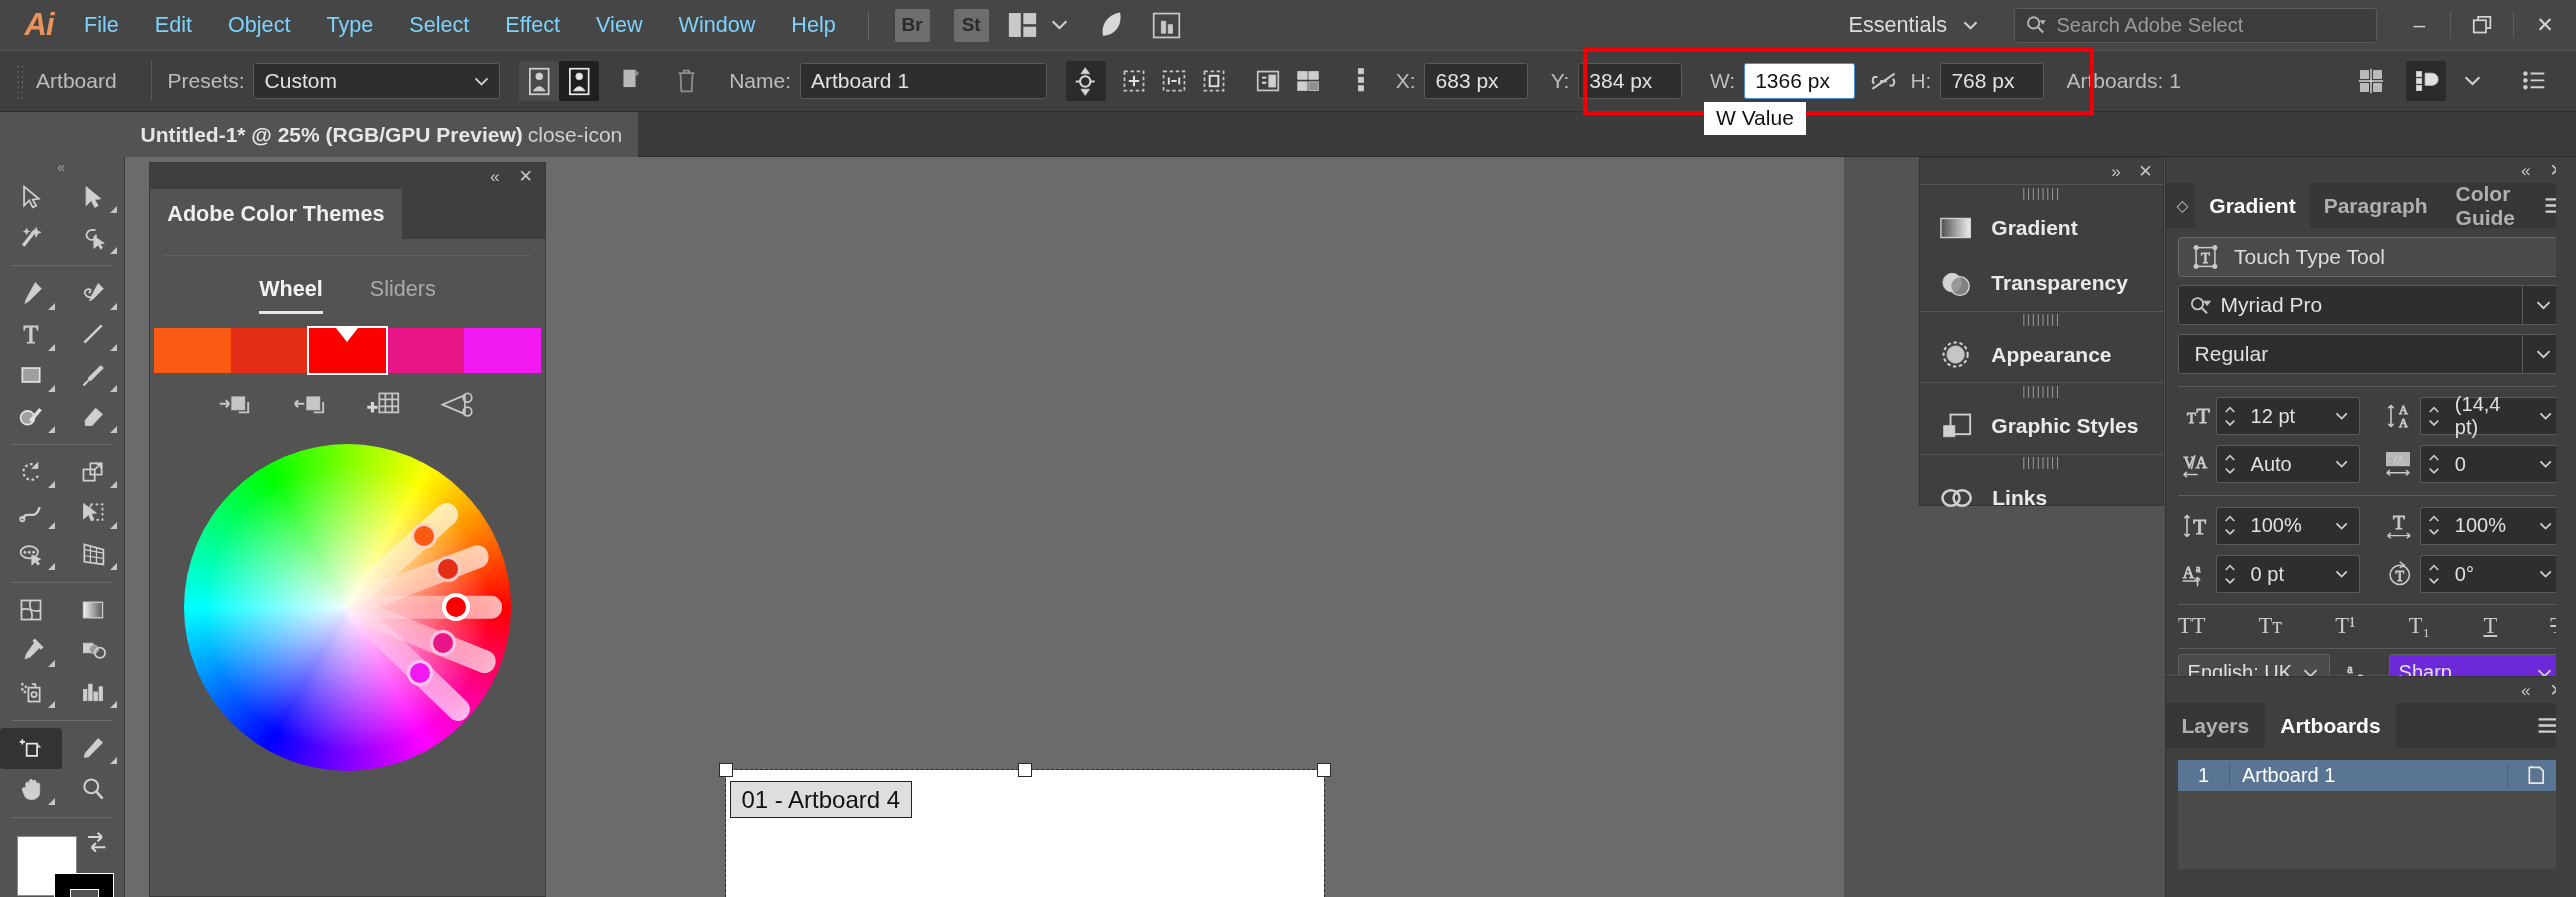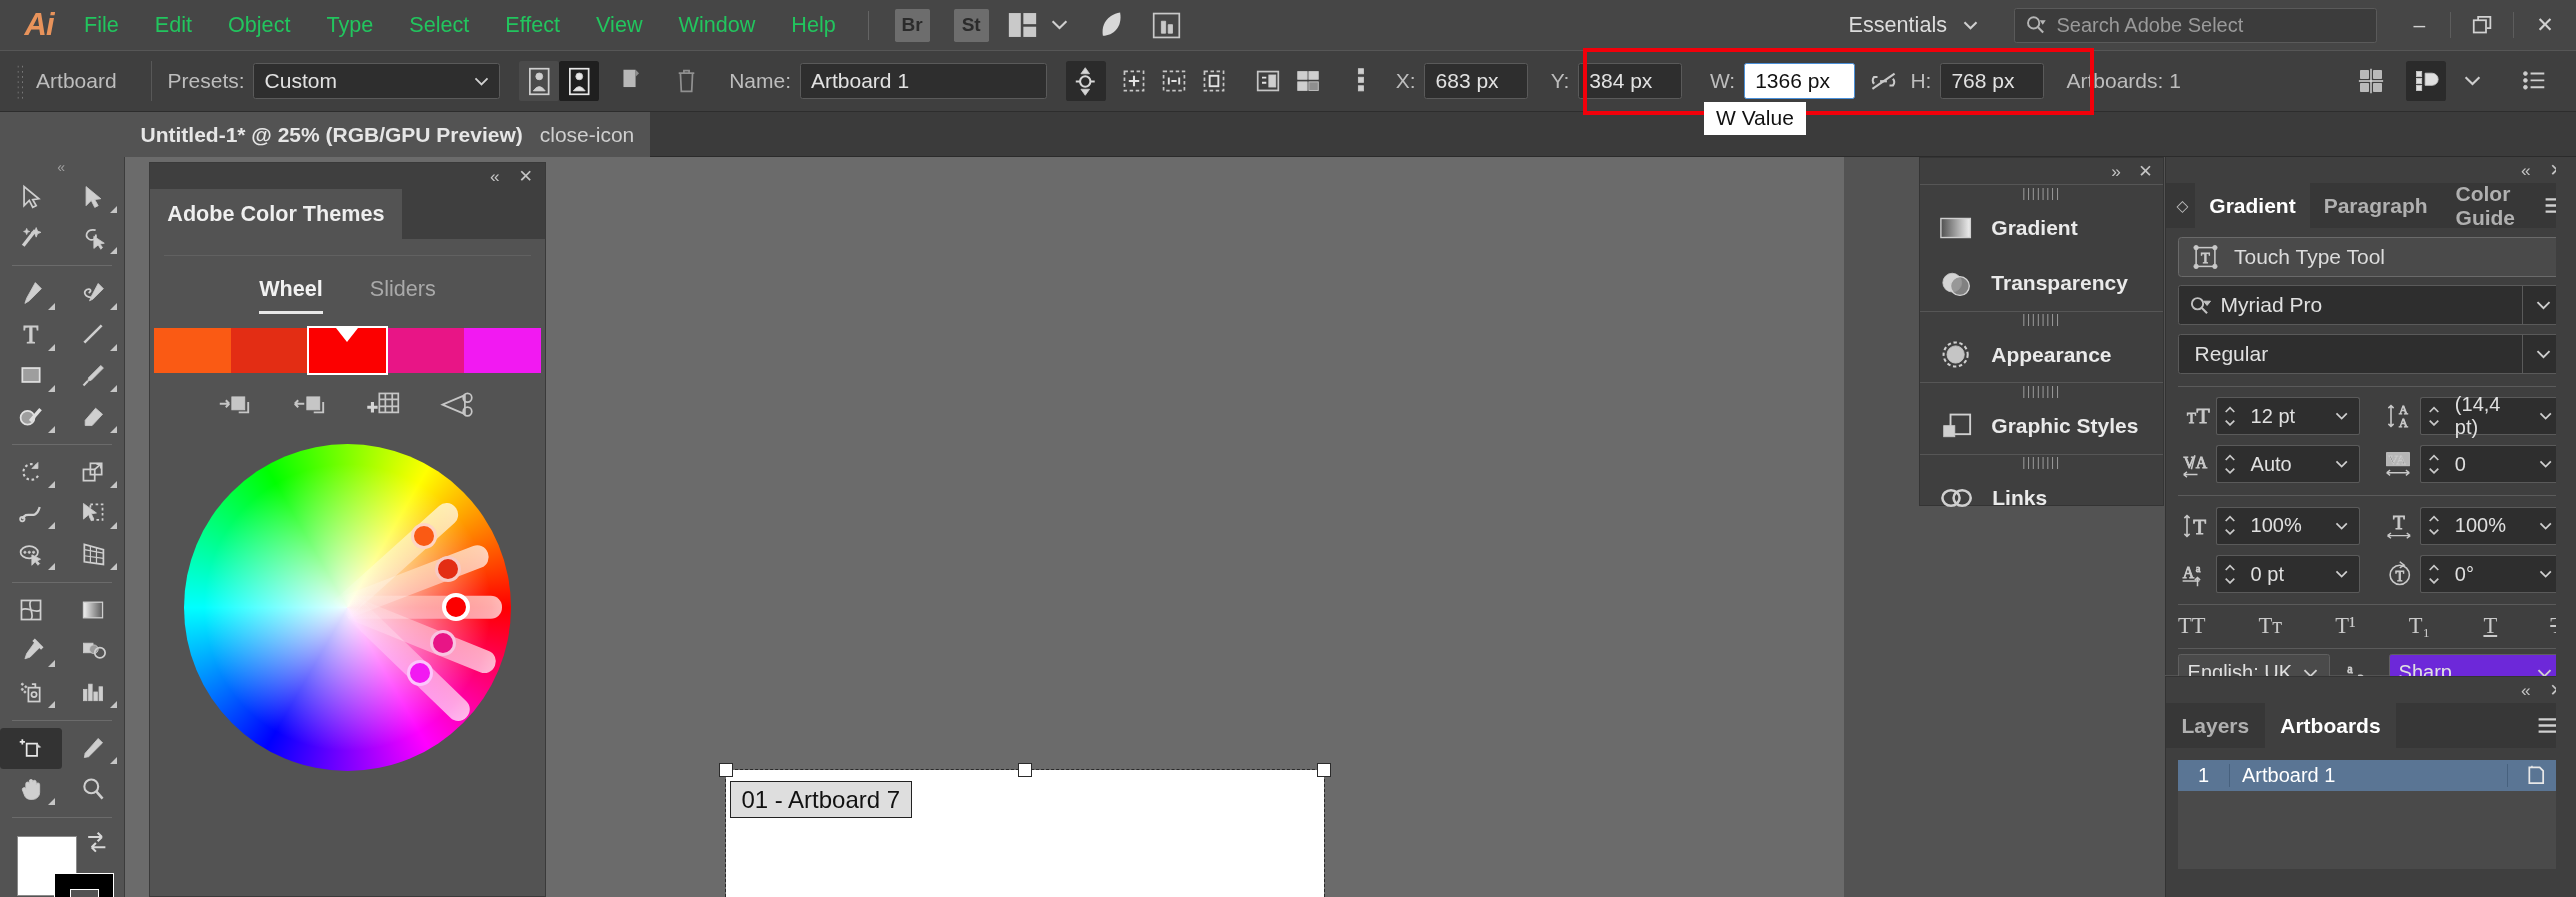--- a/index.html
+++ b/index.html
@@ -11,21 +11,21 @@
   }
   #app{position:relative;width:2576px;height:898px;}
 
   
   .row{display:flex;align-items:center;}
   .ico{display:inline-block;fill:#c9c9c9;stroke:#c9c9c9;flex:none;}
 
   
   #menubar{position:absolute;left:0;top:0;width:2576px;height:50px;background:#464646;display:flex;align-items:center;}
   #ai-logo{width:54px;margin-left:12px;text-align:center;color:#e8935b;font-size:31px;font-weight:bold;font-style:italic;letter-spacing:-0.9px;}
-  .menu-item{color:#22c55e;font-size:21.6px;padding:0 18px;line-height:50px;cursor:default;white-space:nowrap;}
+  .menu-item{color:#7dd3fc;font-size:21.6px;padding:0 18px;line-height:50px;cursor:default;white-space:nowrap;}
   #menu-sep{width:0.9px;height:29px;background:#646464;margin:0 14px;}
   .tool-chip{width:35px;height:33px;background:#6d6d6d;color:#2b2b2b;font-size:19px;font-weight:bold;
              display:flex;align-items:center;justify-content:center;margin:0 12px;border-radius:1.7px;}
   #essentials{position:absolute;right:596px;top:0;height:50px;display:flex;align-items:center;color:#dcdcdc;font-size:21.6px;}
   #essentials .caret{margin-left:14px;}
   #ess-underline{position:absolute;right:596px;top:48px;width:157px;height:4.3px;background:#f00;}
   #stock-search{position:absolute;right:199px;top:7.8px;width:363px;height:35px;background:#3c3c3c;border:0.9px solid #5a5a5a;
                 border-radius:2.6px;display:flex;align-items:center;padding:0 10.4px;}
   #stock-search .ph{color:#9a9a9a;font-size:20px;margin-left:8.6px;}
   #wincontrols{position:absolute;right:0;top:0;height:50px;display:flex;align-items:center;}
@@ -54,21 +54,21 @@
 
   
   #redbox{position:absolute;left:1583px;top:48px;width:511px;height:67px;border:4.3px solid #f2000a;pointer-events:none;z-index:40;}
   #tooltip{position:absolute;left:1704px;top:102px;background:#fff;color:#111;font-size:21px;
            padding:4.3px 12px;z-index:41;white-space:nowrap;}
 
   
   #docbar{position:absolute;left:125px;top:112px;width:2451px;height:45px;background:#3b3b3b;border-bottom:0.9px solid #2b2b2b;}
   #doctab{height:45px;background:#535353;display:inline-flex;align-items:center;padding:0 15.5px;}
   #doctab .t{color:#e6e6e6;font-size:21px;font-weight:bold;}
-  #doctab .x{color:#cfcfcf;font-size:21px;margin-left:17px;}
+  #doctab .x{color:#cfcfcf;font-size:21px;margin-left:5px;}
 
   
   #toolbar{position:absolute;left:0;top:157px;width:125px;height:740px;background:#535353;border-right:0.9px solid #3c3c3c;}
   #tb-grip{height:19px;display:flex;align-items:center;justify-content:center;color:#9f9f9f;font-size:14px;letter-spacing:1.7px;}
   .tb-grid{display:grid;grid-template-columns:1fr 1fr;}
   .tcell{height:41px;display:flex;align-items:center;justify-content:center;position:relative;}
   .tcell.sel{background:#333;border-radius:3.5px;}
   .tcell .corner{position:absolute;right:7px;bottom:4.3px;width:0;height:0;border-left:7px solid transparent;border-bottom:7px solid #c6c6c6;}
   .tb-div{height:0.9px;background:#6b6b6b;margin:7px 12px;}
   #swatches{position:relative;height:121px;margin-top:10.4px;}
@@ -627,21 +627,21 @@
       <svg id="swapico" class="ico" width="31" height="26" viewBox="0 0 36 30">
         <path d="M6 8 L22 8 M22 8 L17 3 M22 8 L17 13" fill="none" stroke="#d8d8d8" stroke-width="2.4"></path>
         <path d="M26 20 L10 20 M10 20 L15 15 M10 20 L15 25" fill="none" stroke="#d8d8d8" stroke-width="2.4"></path>
       </svg>
 
     </div>
   </div>
 
   <div id="canvas">
     <div id="artboard"></div>
-    <div id="ab-label">01 - Artboard 7</div>
+    <div id="ab-label">01 - Artboard 4</div>
     <div class="handle" style="left:594px;top:606px;"></div>
     <div class="handle" style="left:893px;top:606px;"></div>
     <div class="handle" style="left:1192px;top:606px;"></div>
   </div>
 
   <div id="act">
     <div id="act-top">
       <span>«</span>
       <span>✕</span>
     </div>

